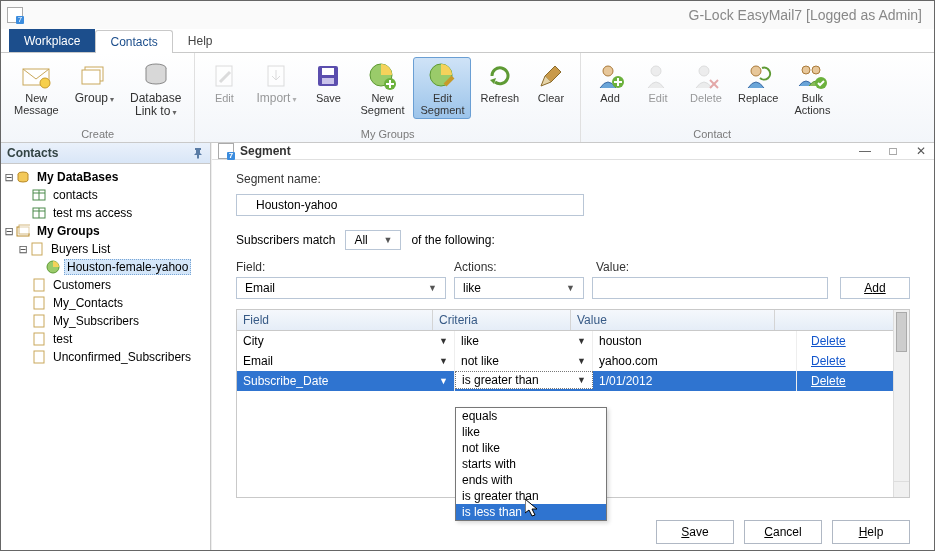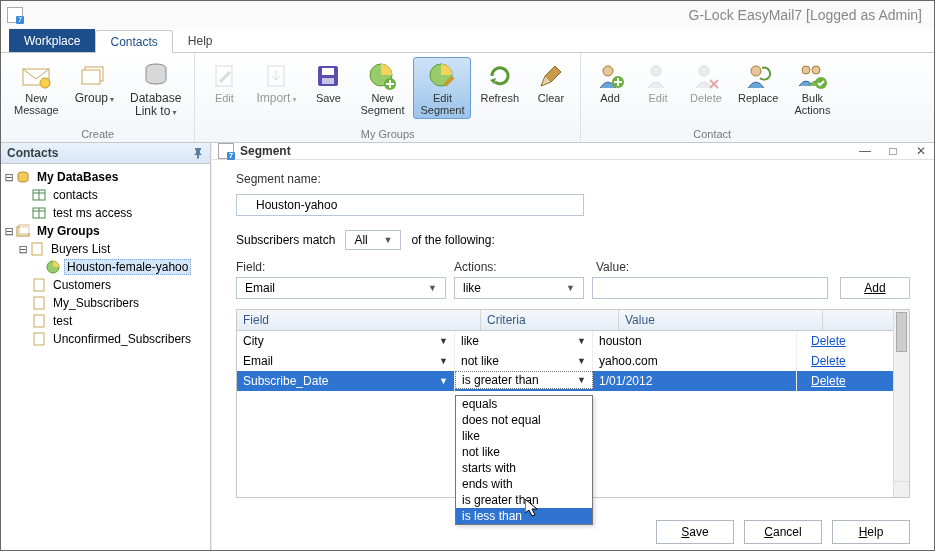--- a/index.html
+++ b/index.html
@@ -64,21 +64,21 @@
 
   .input-row { display: flex; gap: 0; margin-bottom: 10px; }
   .input-row .sel, .input-row .txt { height: 22px; }
   .add-btn { border: 1px solid #b9c6d6; background: #fff; width: 70px; text-align: center; padding: 3px 0; margin-left: 12px; cursor: pointer; text-decoration: underline; }
 
   .grid { border: 1px solid #c9c9c9; position: relative; }
   .gridwrap { display: flex; }
   .gridcols { flex: 1; }
   .gridhead { display: flex; background: linear-gradient(#f5f8fc, #e5edf7); border-bottom: 1px solid #c9c9c9; }
   .gridhead > div { padding: 3px 6px; border-right: 1px solid #d4d4d4; color: #375; color:#375a86; font-weight: normal; }
-  .gh-field { width: 244px; }
+  .gh-field { width: 196px; }
   .gh-crit { width: 138px; }
   .gh-val { width: 204px; }
   .gh-act { flex: 1; border-right: none !important; }
   .gridrow { display: flex; }
   .gridrow > div { padding: 2px 6px; border-right: 1px solid #eee; display: flex; align-items: center; justify-content: space-between; height: 20px; }
   .gridrow .gc-field { width: 218px; }
   .gridrow .gc-crit { width: 138px; }
   .gridrow .gc-val { width: 204px; }
   .gridrow .gc-act { flex: 1; border-right: none; color: #1155cc; text-decoration: underline; cursor: pointer; justify-content: flex-start; padding-left: 14px; }
   .cell-arrow { font-size: 9px; color: #333; }
@@ -365,20 +365,28 @@
             </svg>
           </span>
           <span class="tlabel">Customers</span>
         </div>
       <div class="tnode indent2">
           <span class="ticon">
             <svg width="12" height="14">
               <rect x="1" y="1" width="10" height="12" fill="#fff" stroke="#c9a75b"></rect>
             </svg>
           </span>
+          <span class="tlabel">My_Contacts</span>
+        </div>
+      <div class="tnode indent2">
+          <span class="ticon">
+            <svg width="12" height="14">
+              <rect x="1" y="1" width="10" height="12" fill="#fff" stroke="#c9a75b"></rect>
+            </svg>
+          </span>
           <span class="tlabel">My_Subscribers</span>
         </div>
       <div class="tnode indent2">
           <span class="ticon">
             <svg width="12" height="14">
               <rect x="1" y="1" width="10" height="12" fill="#fff" stroke="#c9a75b"></rect>
             </svg>
           </span>
           <span class="tlabel">test</span>
         </div>
@@ -493,23 +501,22 @@
                 <div class="gc-act">Delete</div>
               </div>
               <div style="height:106px"></div>
             </div>
             <div class="scrollbar">
               <div class="thumb"></div>
               <div class="track-bot"></div>
             </div>
           </div>
 
-          <div class="dropdown" style="left:218px; top:85px; width:138px">
+          <div class="dropdown" style="left:218px; top:97px; width:152px">
             <div class="opt">equals</div>
-            <div class="opt">does not equal</div>
             <div class="opt">like</div>
             <div class="opt">not like</div>
             <div class="opt">starts with</div>
             <div class="opt">ends with</div>
             <div class="opt">is greater than</div>
             <div class="opt hover">is less than</div>
           </div>
         </div>
 
       </div>

